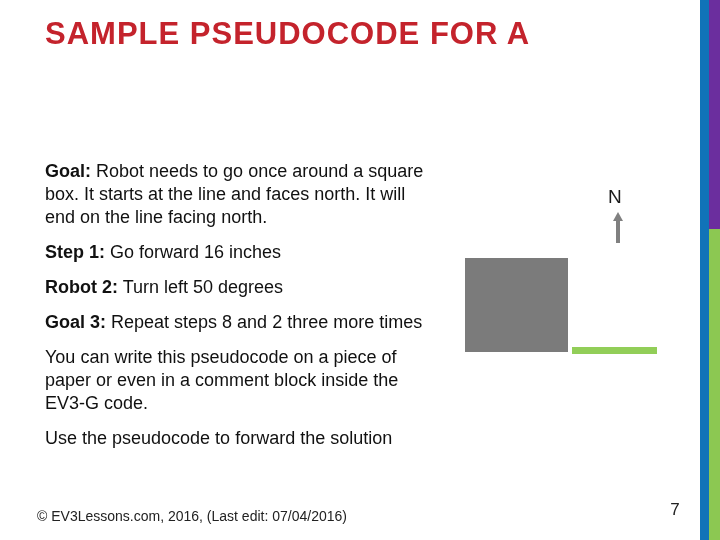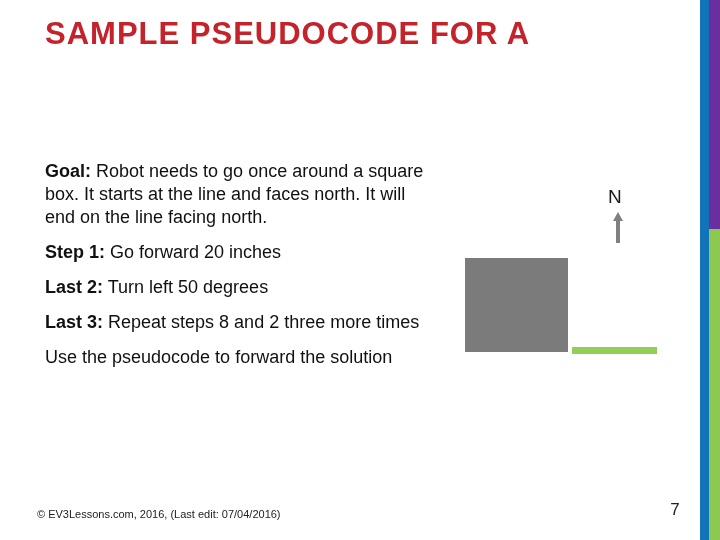--- a/index.html
+++ b/index.html
@@ -89,21 +89,21 @@
   .stripe-green {
     position: absolute;
     left: 709px; top: 229px; width: 11px; height: 311px;
     background: #8CC852;
   }
 
   
   .footer-credit {
     position: absolute;
     left: 37px; top: 508px;
-    font-size: 11px;
+    font-size: 14px;
     color: #222222;
   }
   .page-number {
     position: absolute;
     left: 664px; top: 500px;
     width: 22px;
     text-align: center;
     font-size: 17px;
     color: #222222;
   }
@@ -112,23 +112,24 @@
 <body>
 
 <div class="slide">
 
   <div class="title-block">
     <div>SAMPLE PSEUDOCODE FOR A</div>
   </div>
 
   <div class="body-col">
     <p><span class="para-prefix">Goal:</span><span> Robot needs to go once around a square box. It starts at the line and faces north. It will end on the line facing north.</span></p>
-    <p><span class="para-prefix">Step 1:</span><span> Go forward 20 inches</span></p>
-    <p><span class="para-prefix">Last 2:</span><span> Turn left 50 degrees</span></p>
-    <p><span class="para-prefix">Last 3:</span><span> Repeat steps 8 and 2 three more times</span></p>
+    <p><span class="para-prefix">Step 1:</span><span> Go forward 16 inches</span></p>
+    <p><span class="para-prefix">Robot 2:</span><span> Turn left 50 degrees</span></p>
+    <p><span class="para-prefix">Goal 3:</span><span> Repeat steps 8 and 2 three more times</span></p>
+    <p><span class="para-prefix"></span><span>You can write this pseudocode on a piece of paper or even in a comment block inside the EV3-G code.</span></p>
     <p><span class="para-prefix"></span><span>Use the pseudocode to forward the solution</span></p>
   </div>
 
   <div class="compass-label">N</div>
   <div class="north-arrow">
     <div class="head"></div>
     <div class="shaft"></div>
   </div>
   <div class="square-box"></div>
   <div class="start-line"></div>

